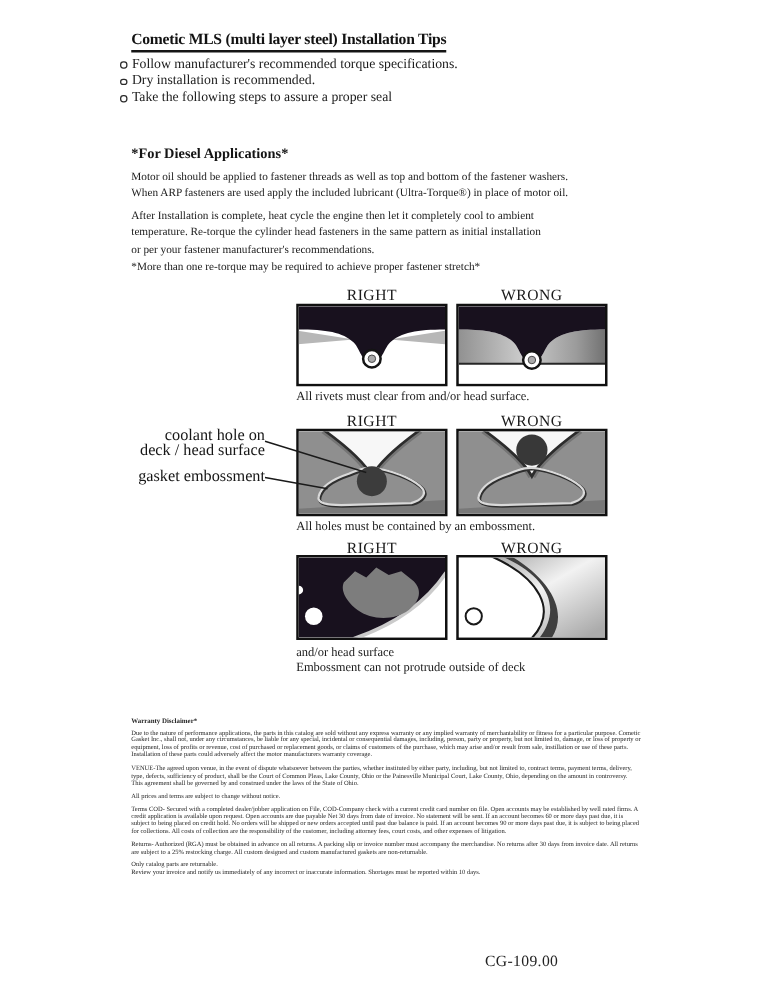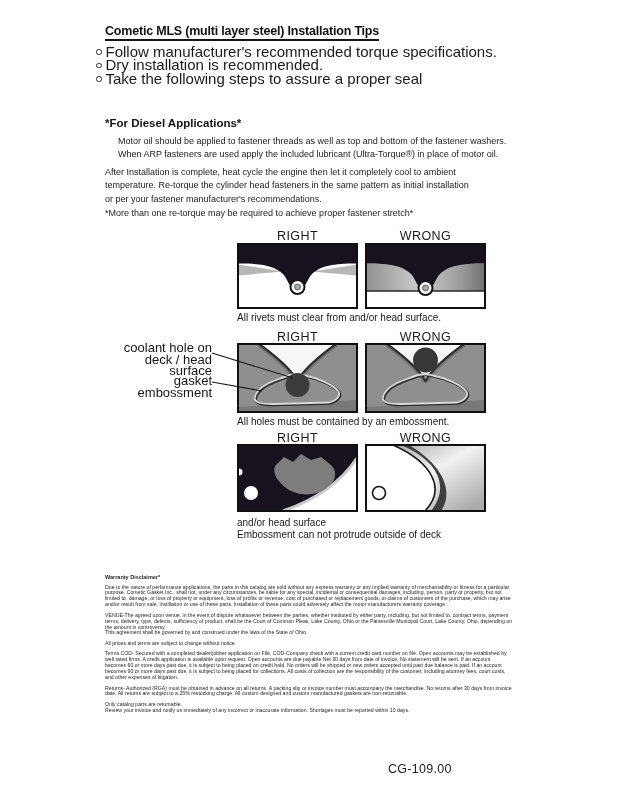--- a/index.html
+++ b/index.html
@@ -1,32 +1,32 @@
 <!DOCTYPE html>
 <html><head>
 <meta charset="utf-8">
 <style>
   html,body{margin:0;padding:0;background:#ffffff;}
   .page{
     position:relative;width:618px;height:800px;background:#ffffff;
-    font-family:Liberation Sans, sans-serif;color:#1b1b1b;overflow:hidden;
+    font-family:Liberation Serif, serif;color:#1b1b1b;overflow:hidden;
   }
   .abs{position:absolute;}
   .doc-title{
     left:105px;top:24px;font-size:12.5px;font-weight:bold;letter-spacing:-0.2px;
     color:#121212;border-bottom:2px solid #151515;padding-bottom:1px;
   }
-  .bullets{left:96px;top:45px;width:440px;font-size:15px;line-height:13.4px;}
+  .bullets{left:96px;top:45px;width:440px;font-size:11px;line-height:13.4px;}
   .bul{display:flex;align-items:flex-start;}
   .bul.sub{margin-left:22px;}
   .ring{flex:0 0 auto;width:3.5px;height:3.5px;border:1px solid #2a2a2a;border-radius:50%;margin:4.2px 4px 0 0;}
   .dot{flex:0 0 auto;width:3.8px;height:3.8px;background:#121212;border-radius:50%;margin:4.2px 3px 0 0;}
   .h-diesel{left:105px;top:117px;font-size:11.5px;font-weight:bold;color:#141414;}
   .body-text{font-size:9px;line-height:13.4px;white-space:pre-line;color:#1c1c1c;}
-  .p1{left:118px;top:135px;width:450px;}
+  .p1{left:105px;top:135px;width:450px;}
   .p2{left:105px;top:166px;width:450px;}
   .pnote{left:105px;top:207px;width:450px;}
   .dg-label{font-size:12.5px;letter-spacing:0.4px;text-align:center;width:121px;color:#1a1a1a;}
   .dg-box{width:121px;height:66px;border:2px solid #101010;box-sizing:border-box;background:#fff;overflow:hidden;}
   .dg-box.h70{height:70px;}
   .dg-box.h68{height:68px;}
   .dg-box svg{display:block;}
   .caption{font-size:10px;line-height:12px;color:#1a1a1a;}
   .ann{position:absolute;text-align:right;font-size:13px;line-height:11.5px;color:#161616;}
   .ann-lines{pointer-events:none;z-index:5;}

